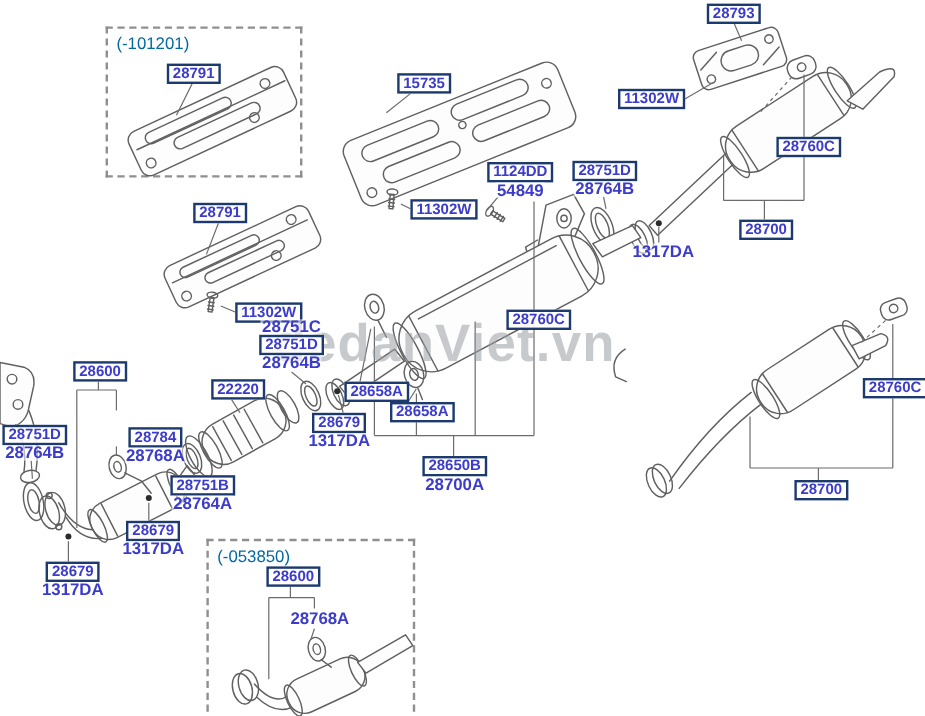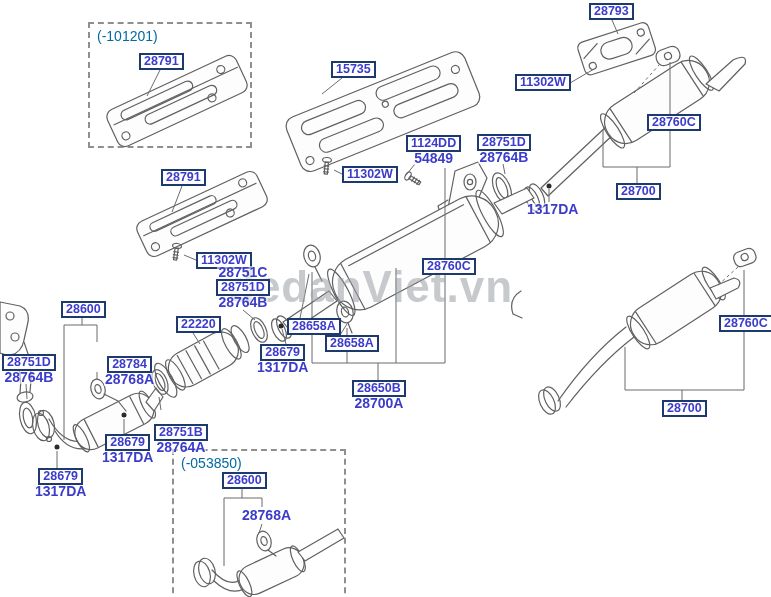--- a/index.html
+++ b/index.html
@@ -382,21 +382,21 @@
     <span class="b">28600</span>
   </div>
   <div class="co" style="left:75px;top:356px;margin-left:29px;">
     <span class="b">28784</span>
     <span class="p">28768A</span>
   </div>
   <div class="co" style="left:2px;top:354px;">
     <span class="b">28751D</span>
     <span class="p">28764B</span>
   </div>
-  <div class="co" style="left:142px;top:424px;margin-left:12px;">
+  <div class="co" style="left:142px;top:396px;">
     <span class="b">28751B</span>
     <span class="p">28764A</span>
   </div>
   <div class="co" style="left:101px;top:434px;">
     <span class="b">28679</span>
     <span class="p">1317DA</span>
   </div>
   <div class="co" style="left:34px;top:468px;">
     <span class="b">28679</span>
     <span class="p">1317DA</span>

